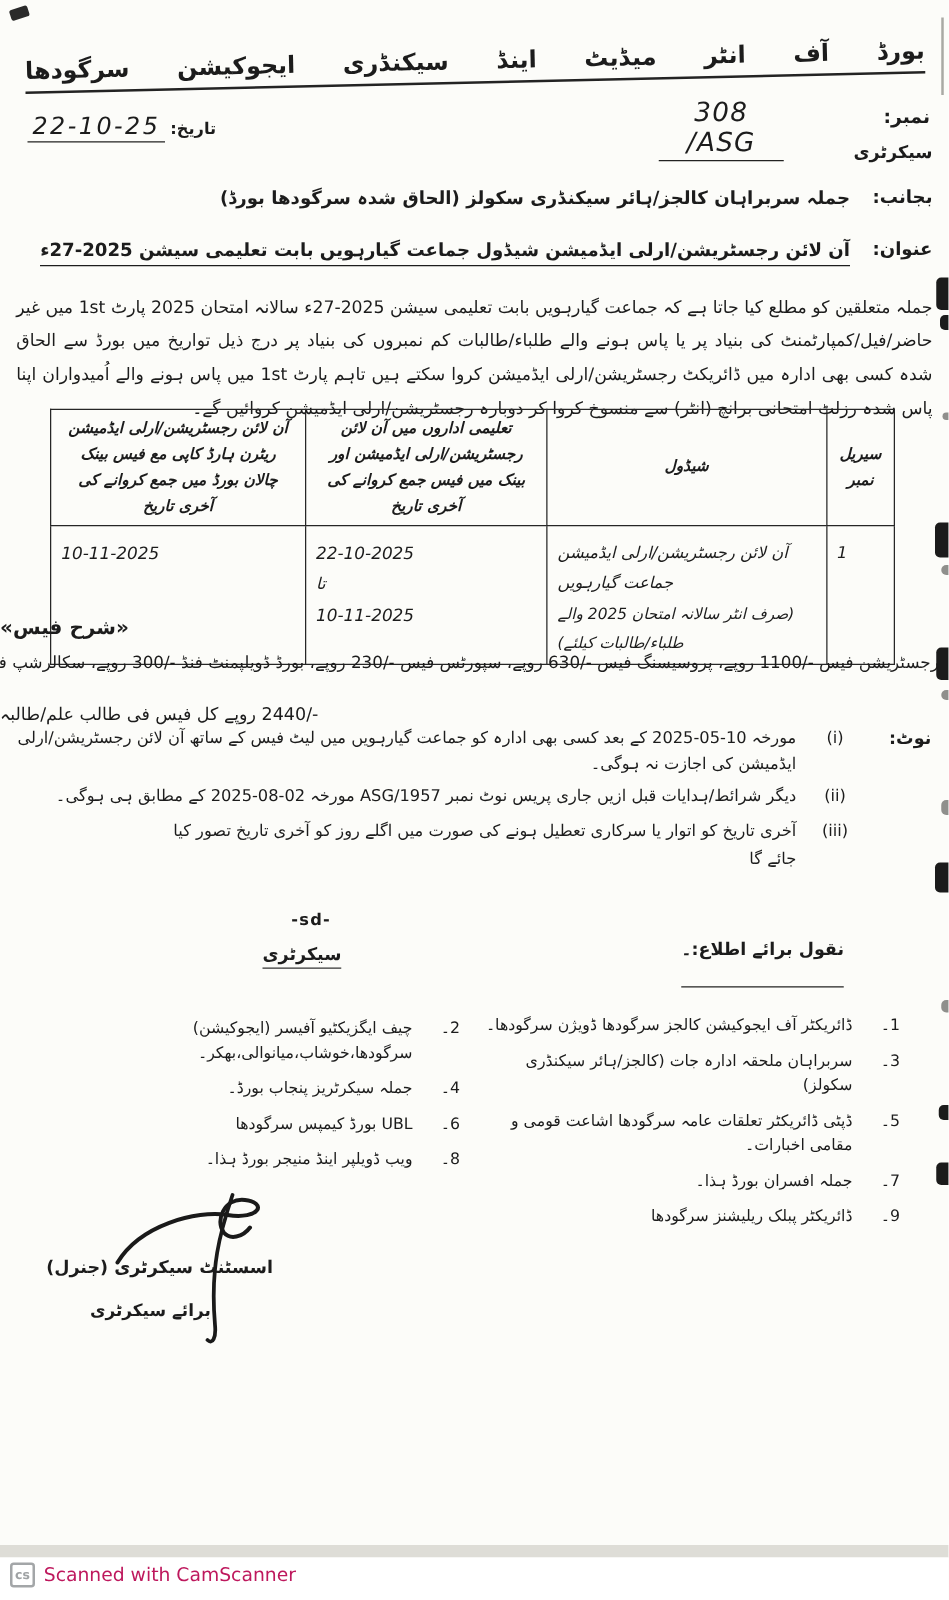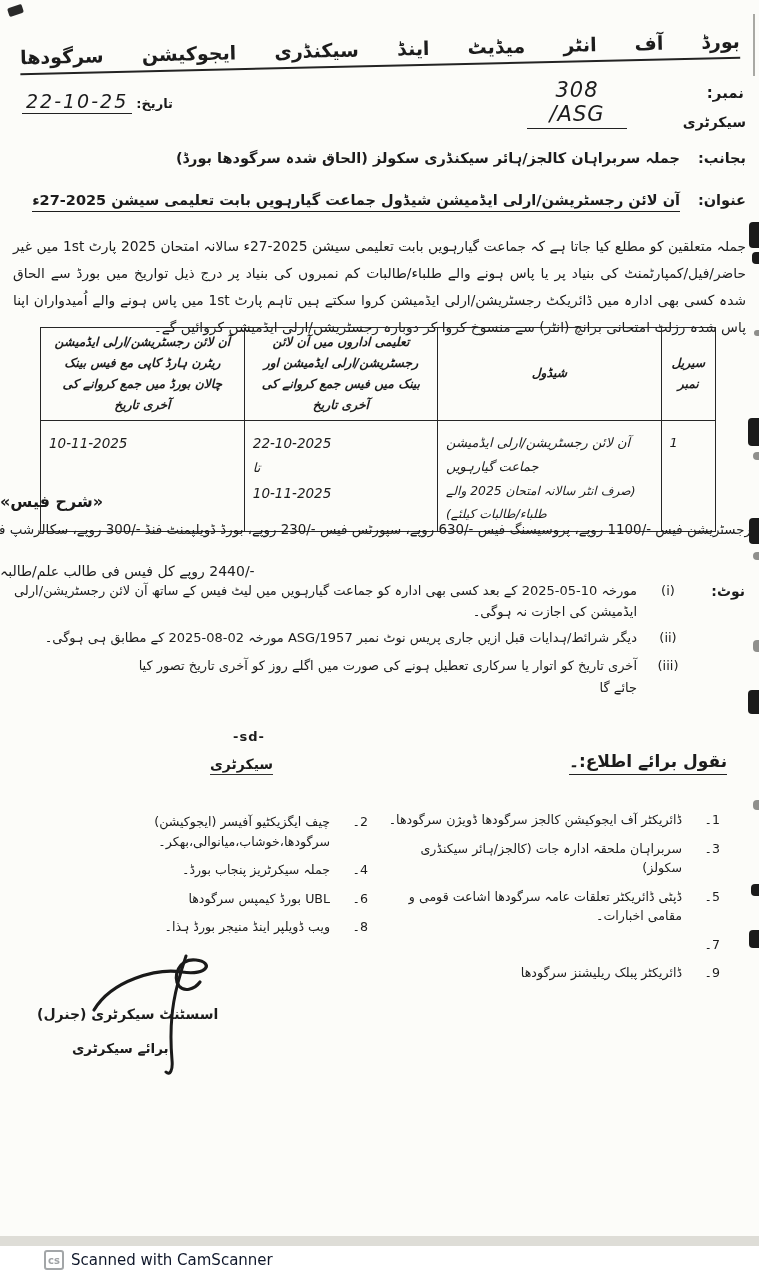--- a/index.html
+++ b/index.html
@@ -41,41 +41,41 @@
   .notes{position:absolute;top:580px;left:14px;right:14px;direction:rtl;font-size:13px;}
   .note-row{display:flex;margin-bottom:4px;line-height:1.65;}
   .note-lbl{width:46px;flex:none;font-weight:bold;font-size:14px;}
   .note-num{width:62px;flex:none;direction:ltr;text-align:center;}
   .note-txt{flex:1;text-align:right;}
   .note-row.third{margin-top:7px;}
   .note-row.third .note-txt{padding-left:110px;}
   .sd-mark{position:absolute;top:729px;left:233px;font-size:13px;font-weight:bold;letter-spacing:1px;}
   .sec-top{position:absolute;top:756px;left:210px;font-size:14px;font-weight:bold;direction:rtl;
         border-bottom:1.2px solid #333;padding-bottom:2px;}
-  .copies-heading{position:absolute;top:751px;left:545px;font-size:17px;font-weight:bold;direction:rtl;
-        border-bottom:1.6px solid #222;padding-bottom:3px;margin-left:24px;}
+  .copies-heading{position:absolute;top:751px;left:545px;font-size:14px;font-weight:bold;direction:rtl;
+        border-bottom:1.6px solid #222;padding-bottom:21px;}
   .copies-right{position:absolute;top:810px;left:388px;width:332px;direction:rtl;}
   .copies-left{position:absolute;top:812px;left:48px;width:320px;direction:rtl;}
   .copy-item{display:flex;gap:18px;margin-bottom:9px;font-size:12.6px;line-height:1.55;}
   .copy-num{flex:none;min-width:20px;}
   .copy-txt{flex:1;text-align:right;}
   .sig-svg{position:absolute;top:952px;left:82px;width:160px;height:110px;overflow:visible;}
   .sig-line1{position:absolute;top:1006px;left:37px;font-size:14px;font-weight:bold;direction:rtl;}
   .sig-line2{position:absolute;top:1040px;left:72px;font-size:13.5px;font-weight:bold;direction:rtl;}
   .artifact{position:absolute;right:0;background:#1b1b1b;border-radius:4px 0 0 4px;}
   .artifact.light{background:#8f8f8c;}
   .corner-mark{position:absolute;top:6px;left:8px;width:15px;height:9px;background:#2a2a2a;border-radius:2px;transform:rotate(-18deg);}
   .edge-line{position:absolute;top:14px;left:753px;width:2px;height:62px;background:#a9a9a4;}
   .scan-band{position:absolute;top:1236px;left:0;width:100%;height:10px;background:#deddd7;}
   .footer-area{position:absolute;top:1246px;left:0;width:100%;height:34px;background:#ffffff;}
   .footer{position:absolute;top:1250px;left:8px;display:flex;align-items:center;gap:7px;}
   .cs-badge{width:16px;height:16px;border:2px solid #a3a6a8;border-radius:3px;color:#9fa2a4;
         font-size:10px;font-weight:bold;display:flex;align-items:center;justify-content:center;
-        font-family:"DejaVu Sans",sans-serif;margin-left:36px;}
-  .footer-text{color:#0f172a;font-size:15px;font-family:"DejaVu Sans",sans-serif;text-align:right;}
+        font-family:"DejaVu Sans",sans-serif;}
+  .footer-text{color:#be185d;font-size:15px;font-family:"DejaVu Sans",sans-serif;text-align:right;}
 </style>
 </head>
 <body>
 
 <div class="page">
 
   <div class="corner-mark"></div>
   <div class="edge-line"></div>
   <div class="artifact" style="top:222px;height:26px;width:10px;"></div>
   <div class="artifact" style="top:252px;height:12px;width:7px;"></div>
@@ -180,20 +180,21 @@
     <div class="copy-item">
       <span class="copy-num">3۔</span>
       <span class="copy-txt">سربراہان ملحقہ ادارہ جات (کالجز/ہائر سیکنڈری سکولز)</span>
     </div>
     <div class="copy-item">
       <span class="copy-num">5۔</span>
       <span class="copy-txt">ڈپٹی ڈائریکٹر تعلقات عامہ سرگودھا اشاعت قومی و مقامی اخبارات۔</span>
     </div>
     <div class="copy-item">
       <span class="copy-num">7۔</span>
+      <span class="copy-txt">جملہ افسران بورڈ ہذا۔</span>
     </div>
     <div class="copy-item">
       <span class="copy-num">9۔</span>
       <span class="copy-txt">ڈائریکٹر پبلک ریلیشنز سرگودھا</span>
     </div>
   </div>
 
   <div class="copies-left">
     <div class="copy-item">
       <span class="copy-num">2۔</span>

